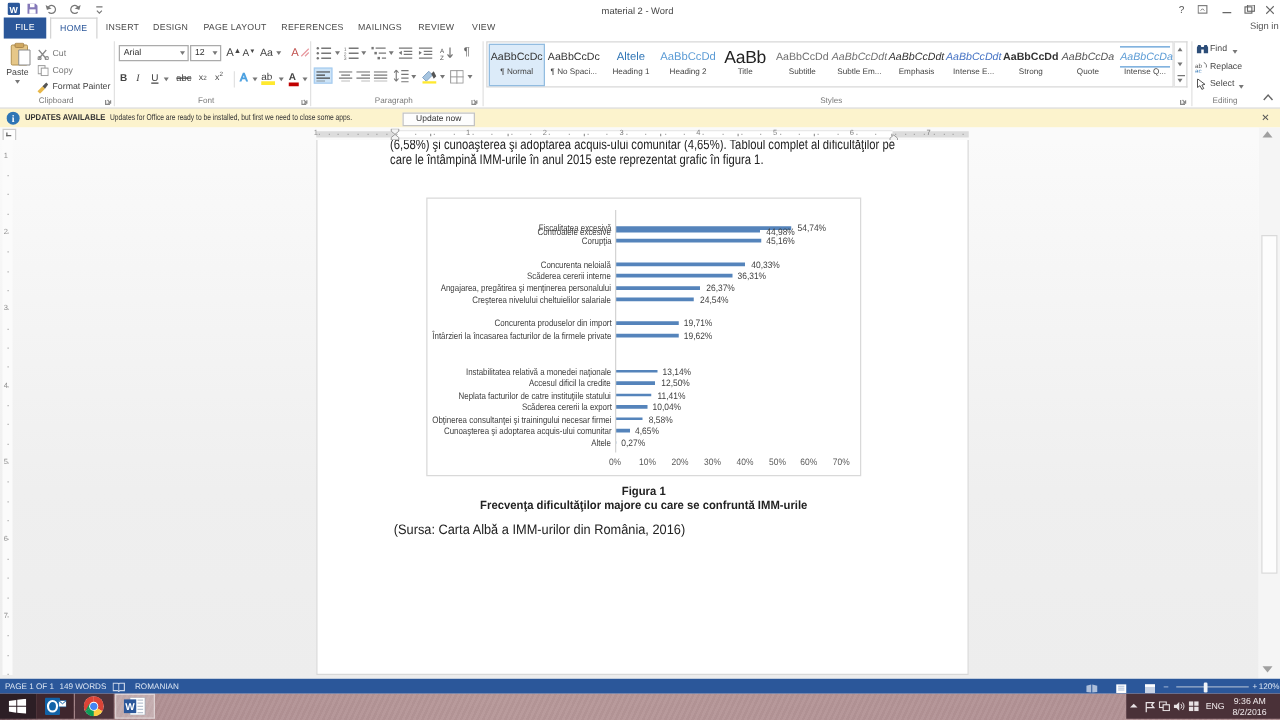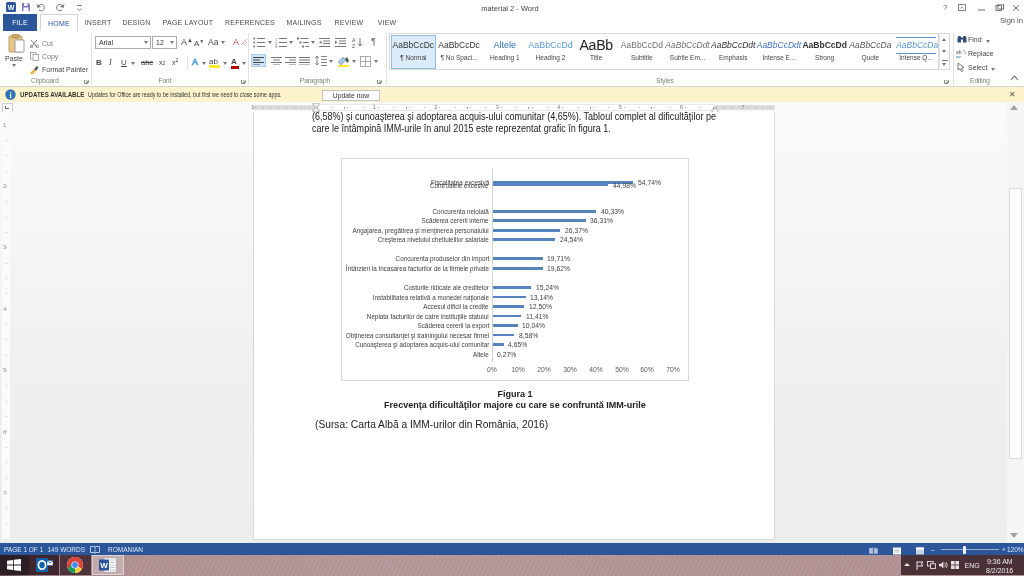--- a/index.html
+++ b/index.html
@@ -451,20 +451,25 @@
       <div class="abs" style="left:4px;top:426.9px;width:1px;height:1px;background:#b0b0b0;"></div>
     </div>
   <div id="page">
     <div class="bodytext" style="left:57.5px;top:-2.5px;width:500px;line-height:12.1px;transform:scaleX(0.82);transform-origin:left top;">(6,58%) şi cunoaşterea şi adoptarea acquis-ului comunitar (4,65%). Tabloul complet al dificultăţilor pe<br>care le întâmpină IMM-urile în anul 2015 este reprezentat grafic în figura 1.</div>
     <div id="chart">
         <div class="crow" style="left:0;top:19.82px;width:347px;">
           <div class="clabel" style="right:200px;">Fiscalitatea excesivă</div>
           <div class="cbar" style="left:150px;width:141.22920000000002px;"></div>
           <div class="cval" style="left:295.7292px;">54,74%</div>
         </div>
+        <div class="crow" style="left:0;top:29.34px;width:347px;">
+          <div class="clabel" style="right:200px;">Corupţia</div>
+          <div class="cbar" style="left:150px;width:116.5128px;"></div>
+          <div class="cval" style="left:271.01279999999997px;">45,16%</div>
+        </div>
         <div class="crow" style="left:0;top:22px;width:347px;">
           <div class="clabel" style="right:200px;">Controalele excesive</div>
           <div class="cbar" style="left:150px;width:116.0484px;"></div>
           <div class="cval" style="left:270.5484px;">44,98%</div>
         </div>
         <div class="crow" style="left:0;top:48.379999999999995px;width:347px;">
           <div class="clabel" style="right:200px;">Concurenta neloială</div>
           <div class="cbar" style="left:150px;width:104.0514px;"></div>
           <div class="cval" style="left:258.5514px;">40,33%</div>
         </div>
@@ -485,25 +490,20 @@
         </div>
         <div class="crow" style="left:0;top:95.97999999999999px;width:347px;">
           <div class="clabel" style="right:200px;">Concurenta produselor din import</div>
           <div class="cbar" style="left:150px;width:50.851800000000004px;"></div>
           <div class="cval" style="left:205.3518px;">19,71%</div>
         </div>
         <div class="crow" style="left:0;top:105.49999999999999px;width:347px;">
           <div class="clabel" style="right:200px;">Întârzieri la încasarea facturilor de la firmele private</div>
           <div class="cbar" style="left:150px;width:50.619600000000005px;"></div>
           <div class="cval" style="left:205.1196px;">19,62%</div>
-        </div>
-        <div class="crow" style="left:0;top:124.53999999999999px;width:347px;">
-          <div class="clabel" style="right:200px;">Costurile ridicate ale creditelor</div>
-          <div class="cbar" style="left:150px;width:39.3192px;"></div>
-          <div class="cval" style="left:193.8192px;">15,24%</div>
         </div>
         <div class="crow" style="left:0;top:134.06px;width:347px;">
           <div class="clabel" style="right:200px;">Instabilitatea relativă a monedei naţionale</div>
           <div class="cbar" style="left:150px;width:33.9012px;"></div>
           <div class="cval" style="left:188.40120000000002px;">13,14%</div>
         </div>
         <div class="crow" style="left:0;top:143.58px;width:347px;">
           <div class="clabel" style="right:200px;">Accesul dificil la credite</div>
           <div class="cbar" style="left:150px;width:32.25px;"></div>
           <div class="cval" style="left:186.75px;">12,50%</div>

